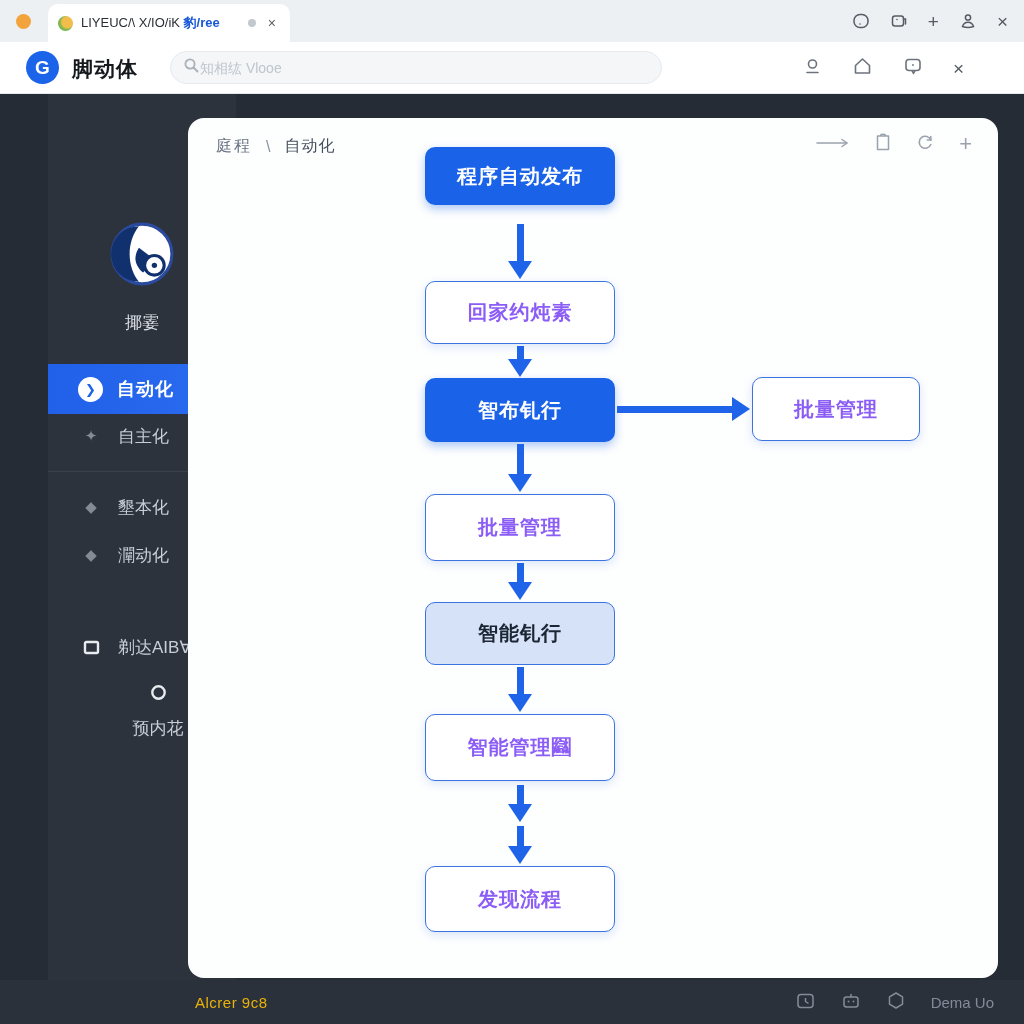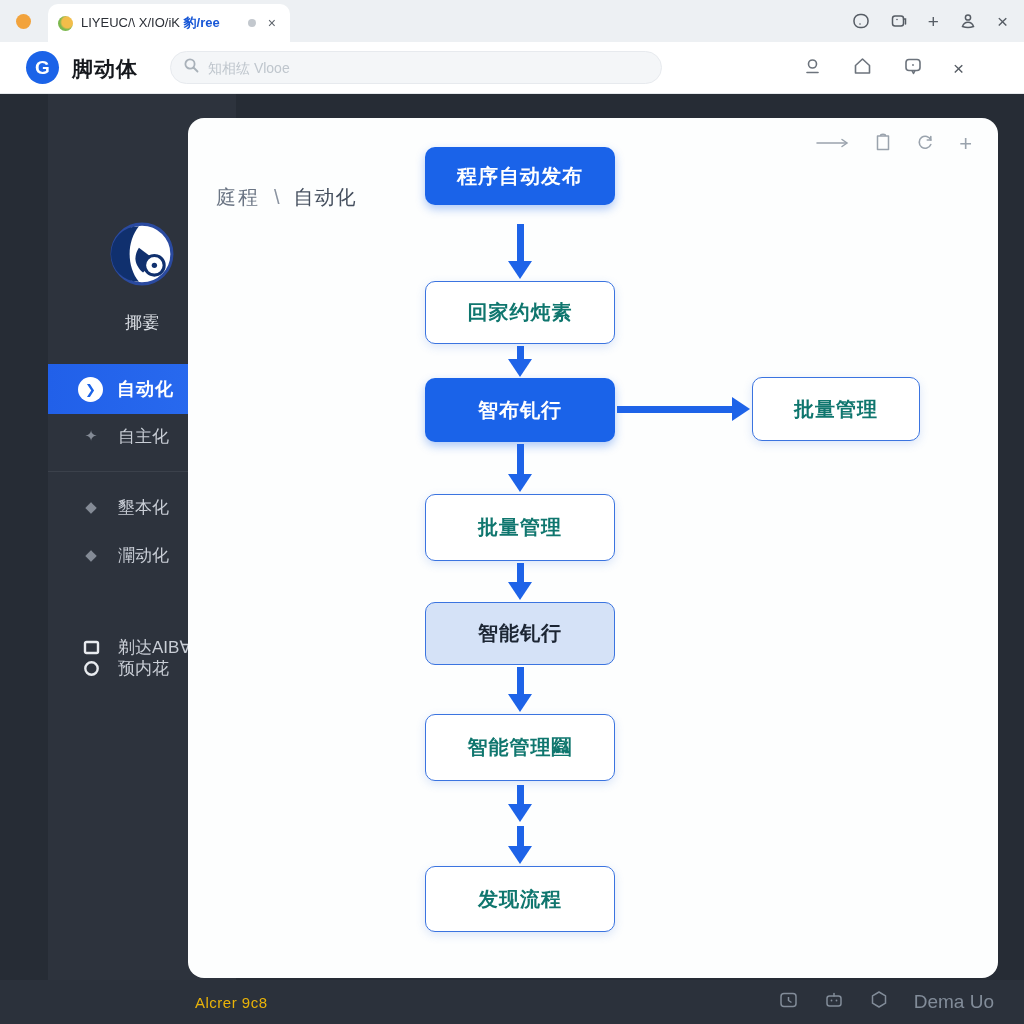--- a/index.html
+++ b/index.html
@@ -18,61 +18,61 @@
   .tab-dot { width:8px; height:8px; border-radius:50%; background:#c3c8ce; margin-left:auto; }
   .tab-close { color:#5d636b; font-size:14px; line-height:1; padding:2px 4px; }
   .tb-icons { right:16px; top:0; height:42px; display:flex; align-items:center; gap:20px; color:#565c64; }
   .tb-icons svg { display:block; }
   .glyph-btn { font-size:19px; color:#565c64; line-height:1; }
 
   
   .toolbar { left:0; top:42px; width:1024px; height:52px; background:#ffffff; border-bottom:1px solid #e6e9ec; }
   .brand-logo { left:26px; top:51px; width:33px; height:33px; border-radius:50%; background:#1b63e8; color:#fff; display:flex; align-items:center; justify-content:center; font-weight:700; font-size:19px; }
   .brand-name { left:72px; top:55px; font-size:21px; font-weight:700; color:#15181d; letter-spacing:1px; }
-  .searchbox { left:170px; top:51px; width:492px; height:33px; background:#f4f6f8; border:1px solid #e7eaee; border-radius:17px; display:flex; align-items:center; padding:0 12px; gap:8px; }
+  .searchbox { left:170px; top:51px; width:492px; height:33px; background:#f4f6f8; border:1px solid #e7eaee; border-radius:17px; display:flex; align-items:center; padding:0 12px; }
   .searchbox input { border:none; outline:none; background:transparent; font-size:14px; color:#4a5閲0; width:100%; font-family:inherit; }
   .searchbox input::placeholder { color:#bfc6cd; }
   .toolbar-icons { right:28px; top:42px; height:52px; display:flex; align-items:center; gap:30px; color:#6c737c; }
 
   
   .main-bg { left:0; top:94px; width:1024px; height:930px; background:#262c35; }
   .sidebar { left:0; top:94px; width:188px; height:886px; background:#2d333d;margin-left:48px; }
   .side-logo { left:61px; top:127px; }
   .side-caption { left:0; top:215px; width:188px; text-align:center; color:#dde1e7; font-size:17px; line-height:27px; }
   .nav-active { left:0; top:270px; width:189px; height:50px; background:linear-gradient(90deg,#2160e9,#2a6cf0); display:flex; align-items:center; gap:14px; padding-left:30px; }
   .nav-active .bubble { width:25px; height:25px; border-radius:50%; background:#ffffff; color:#1b63e8; display:flex; align-items:center; justify-content:center; font-size:13px; font-weight:700; }
   .nav-active .lbl { color:#ffffff; font-size:18px; font-weight:700; letter-spacing:1px; }
   .nav-item { left:0; width:188px; height:40px; display:flex; align-items:center; gap:16px; padding-left:32px; color:#c9ced6; font-size:17px; }
   .nav-item .ic { width:22px; display:flex; justify-content:center; color:#848b96; font-size:15px; }
   .divider { left:0; top:377px; width:188px; height:1px; background:#3b414b; }
 
   
   .canvas { left:188px; top:118px; width:810px; height:860px; background:#fdfefe; border-radius:16px; }
-  .crumb { left:28px; top:18px; display:flex; align-items:center; gap:14px; font-size:20px;margin-top:48px; }
+  .crumb { left:28px; top:18px; display:flex; align-items:center; gap:14px; font-size:16px; }
   .crumb .root { color:#6b7584; letter-spacing:2px; }
   .crumb .sep { color:#8a93a0; }
   .crumb .cur { color:#454f5e; letter-spacing:1px; }
   .panel-icons { right:26px; top:14px; display:flex; align-items:center; gap:24px; color:#9aa3ad; }
 
   
   .node { position:absolute; display:flex; align-items:center; justify-content:center; font-size:20px; font-weight:600; border-radius:10px; letter-spacing:1px; }
   .node.primary { background:#1a63e9; color:#ffffff; box-shadow:0 4px 10px rgba(26,99,233,.35); }
-  .node.outline { background:#ffffff; color:#0f766e; border:1.5px solid #3b74e0; box-shadow:0 3px 10px rgba(59,116,224,.18); }
+  .node.outline { background:#ffffff; color:#8b5cf6; border:1.5px solid #3b74e0; box-shadow:0 3px 10px rgba(59,116,224,.18); }
   .node.tint { background:#d5e2f7; color:#1c2533; border:1.5px solid #3b74e0; }
   .varrow { position:absolute; width:24px; }
   .varrow .shaft { position:absolute; left:8.5px; top:0; bottom:16px; width:7px; background:#1e63e8; }
   .varrow .head { position:absolute; bottom:0; left:0; width:0; height:0; border-left:12px solid transparent; border-right:12px solid transparent; border-top:18px solid #1e63e8; }
   .harrow { position:absolute; height:24px; }
   .harrow .shaft { position:absolute; top:8.5px; left:0; right:16px; height:7px; background:#1e63e8; }
   .harrow .head { position:absolute; right:0; top:0; width:0; height:0; border-top:12px solid transparent; border-bottom:12px solid transparent; border-left:18px solid #1e63e8; }
 
   
   .statusbar { left:0; top:980px; width:1024px; height:44px; background:#2b313b; display:flex; align-items:center; }
   .status-left { position:absolute; left:195px; color:#eab308; font-size:15px; letter-spacing:.5px; }
-  .status-right { position:absolute; right:30px; display:flex; align-items:center; gap:26px; color:#828c99; font-size:19px; }
+  .status-right { position:absolute; right:30px; display:flex; align-items:center; gap:26px; color:#828c99; font-size:15px; }
 </style>
 </head>
 <body>
 
 <div class="screen">
 
   <div class="abs tabbar">
     <div class="abs traffic-dot"></div>
     <div class="abs tab">
       <span class="favicon"></span>
@@ -170,21 +170,21 @@
       <span>灛动化</span>
     </div>
     <div class="abs nav-item" style="top:533px;">
       <span class="ic">
           <svg width="17" height="15" viewBox="0 0 17 15" fill="none" stroke="#e8ebef" stroke-width="2.4">
             <rect x="2" y="2" width="13" height="11" rx="1.5"></rect>
           </svg>
         </span>
       <span>剃达AIB∀</span>
     </div>
-    <div class="abs nav-item" style="top:554px;">
+    <div class="abs nav-item" style="top:590px;flex-direction:column;">
       <span class="ic">
           <svg width="17" height="17" viewBox="0 0 17 17" fill="none" stroke="#e8ebef" stroke-width="2.4">
             <circle cx="8.5" cy="8.5" r="6.2"></circle>
           </svg>
         </span>
       <span>预内花</span>
     </div>
   </div>
 
   <div class="abs canvas">

